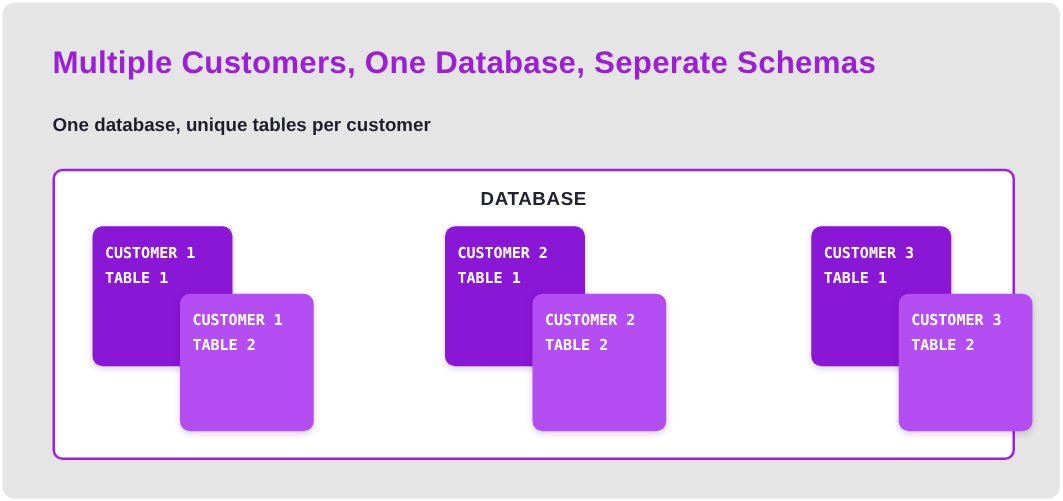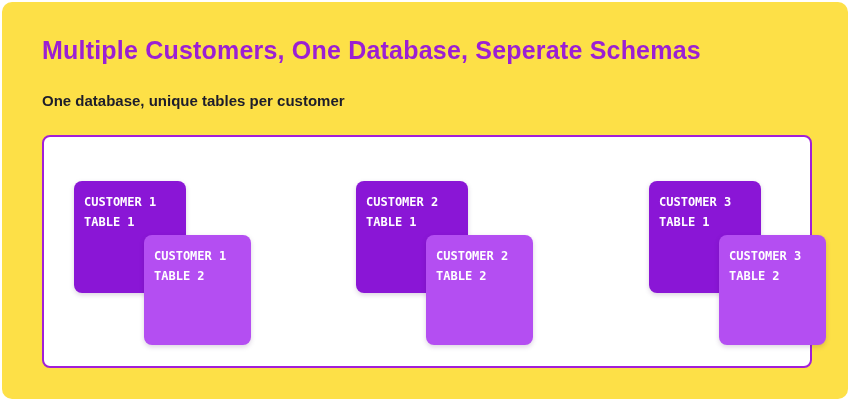--- a/index.html
+++ b/index.html
@@ -7,21 +7,21 @@
     width: 850px;
     height: 401px;
     background: #ffffff;
     font-family: "Liberation Sans", sans-serif;
     overflow: hidden;
   }
   .canvas {
     position: absolute;
     left: 2px; top: 2px;
     width: 846px; height: 397px;
-    background: #fde047;
+    background: #e5e5e5;
     border-radius: 10px;
   }
   .page-title {
     position: absolute;
     left: 40px; top: 34px;
     font-size: 25px;
     font-weight: 700;
     color: #9b1fd4;
     letter-spacing: 0.2px;
   }
@@ -86,20 +86,21 @@
 <body>
 
 <div class="canvas">
 
   <h1 class="page-title">Multiple Customers, One Database, Seperate Schemas</h1>
 
   <h2 class="page-subtitle">One database, unique tables per customer</h2>
 
   <div class="db-box">
 
+    <div class="db-label">DATABASE</div>
 
     <div class="schema-group g0">
       <div class="table-card front">
         <div>CUSTOMER 1</div>
         <div>TABLE 1</div>
       </div>
       <div class="table-card back">
         <div>CUSTOMER 1</div>
         <div>TABLE 2</div>
       </div>

